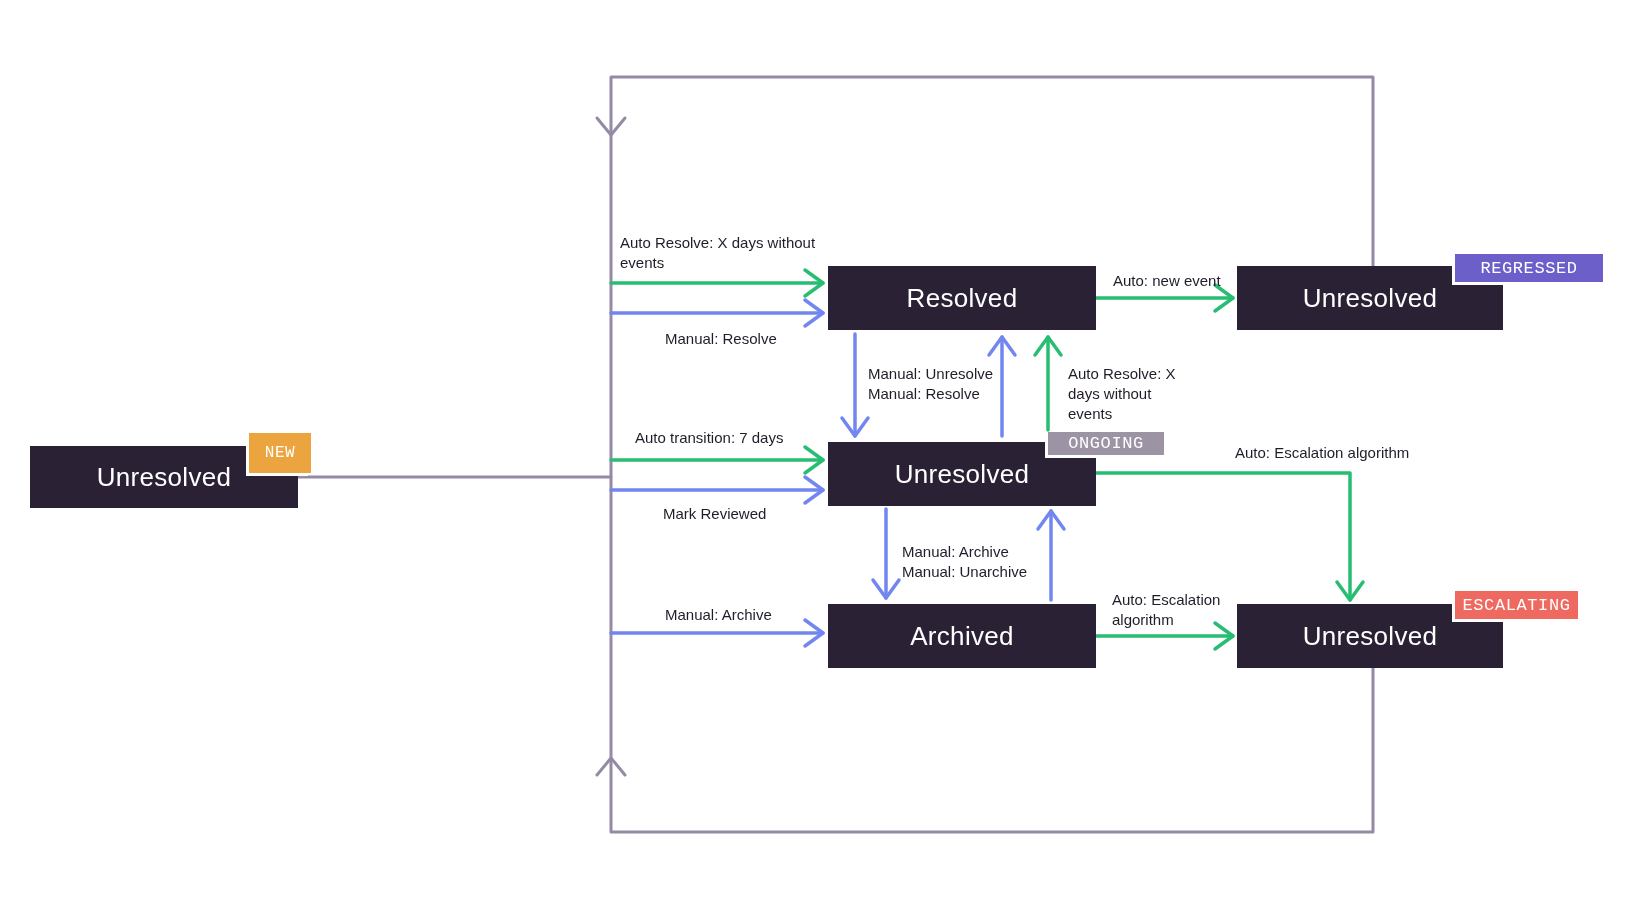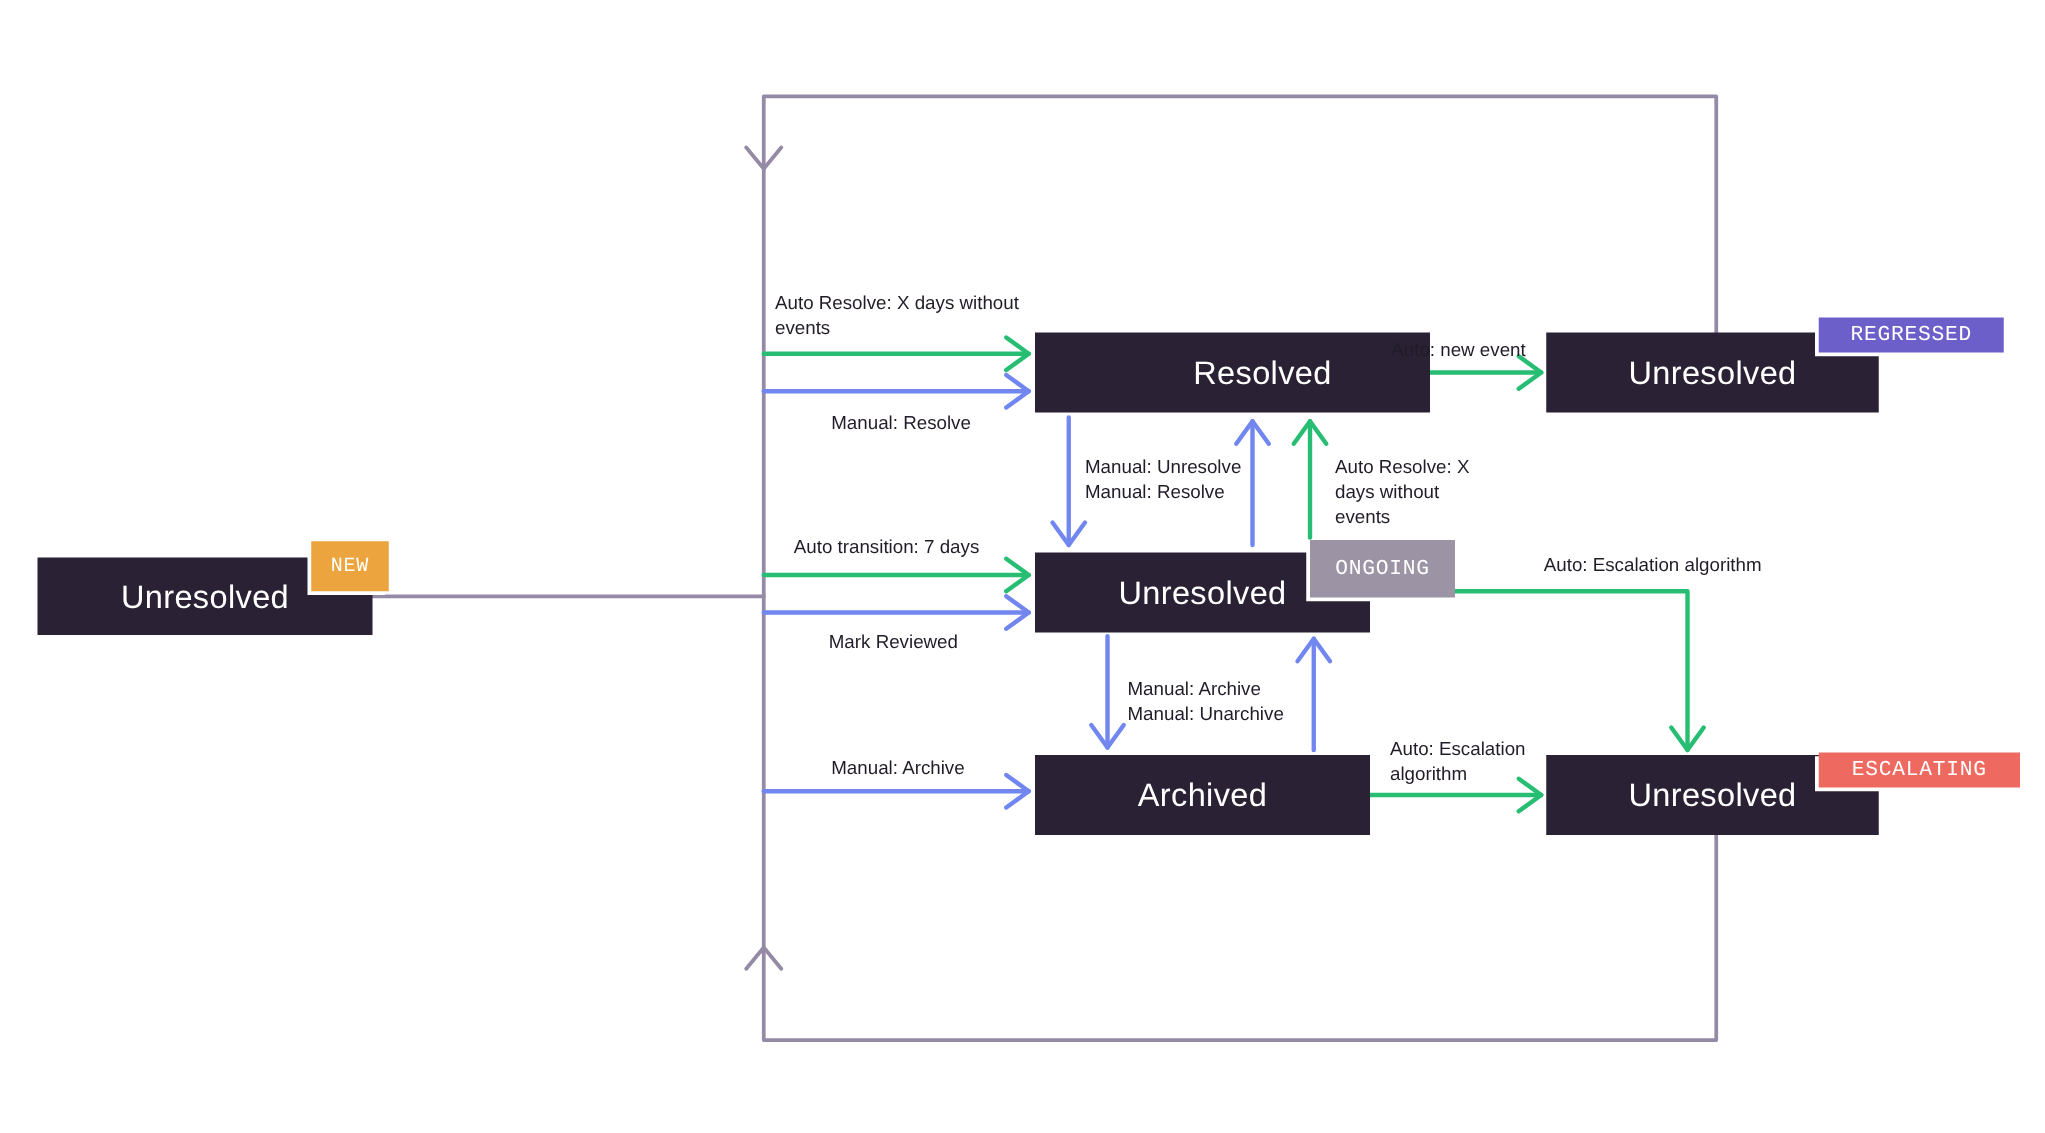--- a/index.html
+++ b/index.html
@@ -87,40 +87,40 @@
     <path class="s-blue" marker-end="url(#ah-blue)" d="M611,633 L823,633"></path>
     <path class="s-blue" marker-end="url(#ah-blue)" d="M855,334 L855,436"></path>
     <path class="s-blue" marker-end="url(#ah-blue)" d="M1002,436 L1002,337"></path>
     <path class="s-blue" marker-end="url(#ah-blue)" d="M886,509 L886,598"></path>
     <path class="s-blue" marker-end="url(#ah-blue)" d="M1051,600 L1051,511"></path>
   </svg>
 
   <div class="state-box" style="left:30px;top:446px;width:268px;height:62px;">
     <span>Unresolved</span>
   </div>
-  <div class="state-box" style="left:828px;top:266px;width:268px;height:64px;padding-left:48px;">
+  <div class="state-box" style="left:828px;top:266px;width:268px;height:64px;">
     <span>Resolved</span>
   </div>
   <div class="state-box" style="left:828px;top:442px;width:268px;height:64px;">
     <span>Unresolved</span>
   </div>
   <div class="state-box" style="left:828px;top:604px;width:268px;height:64px;text-align:right;">
     <span>Archived</span>
   </div>
   <div class="state-box" style="left:1237px;top:266px;width:266px;height:64px;">
     <span>Unresolved</span>
   </div>
   <div class="state-box" style="left:1237px;top:604px;width:266px;height:64px;">
     <span>Unresolved</span>
   </div>
 
   <div class="badge b-new" style="left:249px;top:433px;width:62px;height:40px;font-size:16px;">NEW</div>
-  <div class="badge b-ongoing" style="left:1048px;top:432px;width:116px;height:46px;">ONGOING</div>
+  <div class="badge b-ongoing" style="left:1048px;top:432px;width:116px;height:23px;">ONGOING</div>
   <div class="badge b-regressed" style="left:1455px;top:254px;width:148px;height:28px;">REGRESSED</div>
-  <div class="badge b-escalating" style="left:1455px;top:591px;width:161px;height:28px;margin-top:11px;">ESCALATING</div>
+  <div class="badge b-escalating" style="left:1455px;top:591px;width:123px;height:28px;">ESCALATING</div>
 
   <div class="edge-label" style="left:620px;top:233px;width:230px;">Auto Resolve: X days without
 events</div>
   <div class="edge-label" style="left:665px;top:329px;">Manual: Resolve</div>
   <div class="edge-label" style="left:635px;top:428px;">Auto transition: 7 days</div>
   <div class="edge-label" style="left:663px;top:504px;">Mark Reviewed</div>
   <div class="edge-label" style="left:665px;top:605px;">Manual: Archive</div>
   <div class="edge-label" style="left:868px;top:364px;">Manual: Unresolve
 Manual: Resolve</div>
   <div class="edge-label" style="left:1068px;top:364px;">Auto Resolve: X

